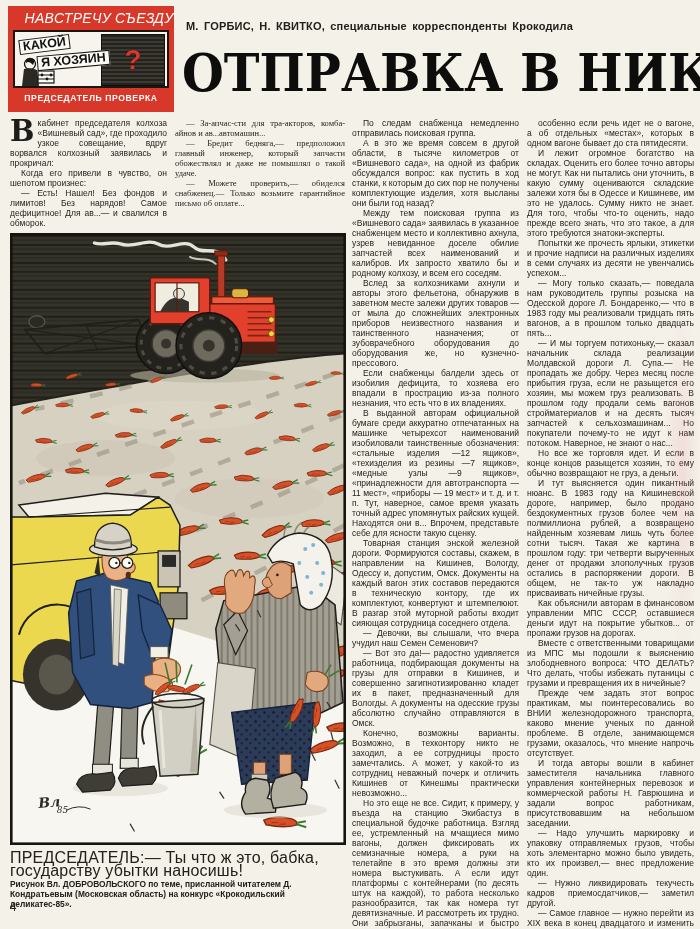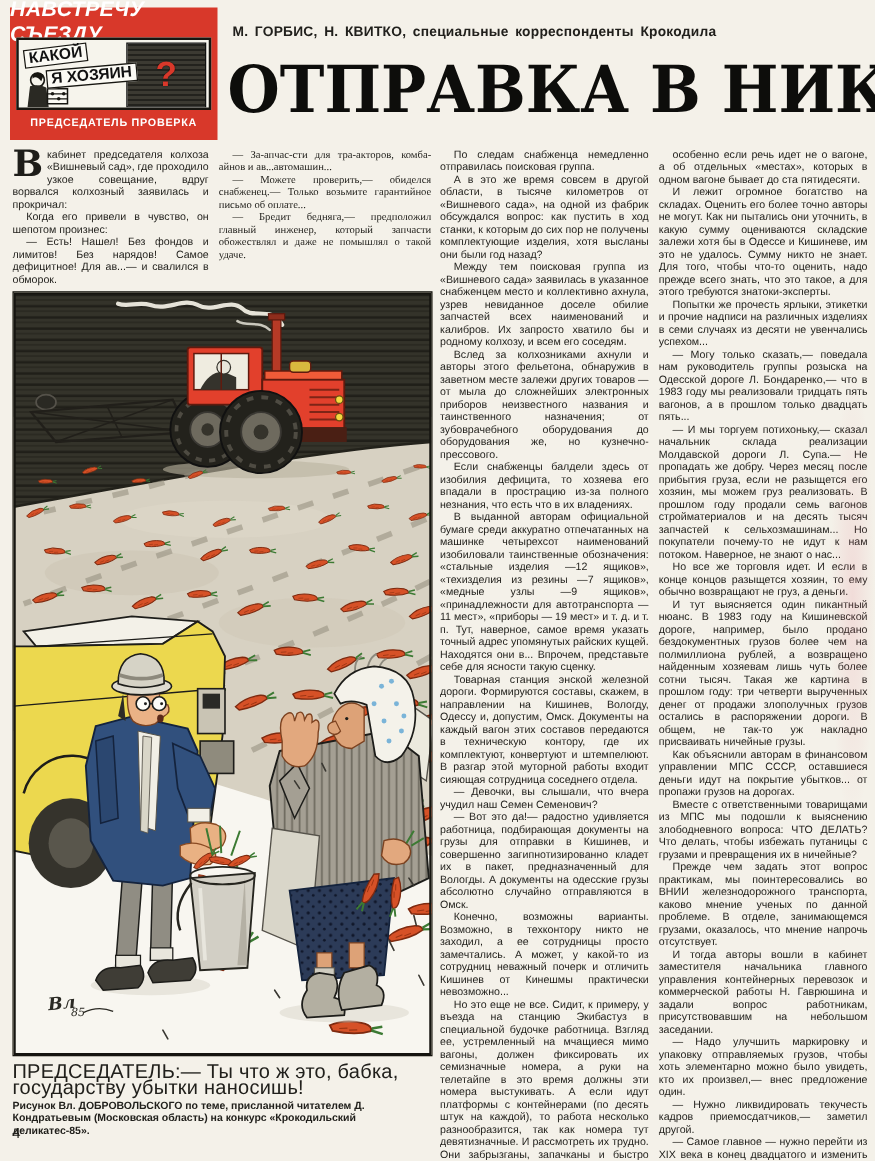--- a/index.html
+++ b/index.html
@@ -2,21 +2,21 @@
 <html lang="ru"><head>
 <meta charset="utf-8">
 <style>
   html,body{margin:0;padding:0;background:#8a8a86;}
   .page{position:relative;width:700px;height:929px;background:#f4f1e9;overflow:hidden;
         font-family:"Liberation Sans",sans-serif;color:#21201c;}
   
   .badge{position:absolute;left:8px;top:6px;width:166px;height:106px;background:#d8382a;
          padding:0;box-sizing:border-box;}
   .badge-top{height:24px;display:flex;align-items:center;justify-content:center;
-             color:#fff;font-weight:bold;font-style:italic;font-size:17px;letter-spacing:.3px;}
+             color:#fff;font-weight:normal;font-style:italic;font-size:14px;letter-spacing:.3px;padding-left:16px;}
   .badge-mid{position:relative;margin:0 5px;height:58px;background:#f6f4ec;border:2px solid #171611;
              box-sizing:border-box;overflow:hidden;}
   .badge-bot{height:20px;display:flex;align-items:center;justify-content:center;
              color:#fff;font-weight:bold;font-size:8.6px;letter-spacing:.6px;}
   .badge-label{position:absolute;background:#fbfaf4;border:1px solid #171611;color:#111;
                font-weight:900;font-size:12.5px;line-height:13px;padding:0 3px;white-space:nowrap;}
   .badge-l1{left:4px;top:5px;transform:rotate(-7deg);}
   .badge-l2{left:22px;top:21px;transform:rotate(-5deg);}
   .badge-tv{position:absolute;right:2px;top:2px;width:62px;height:50px;background:
             repeating-linear-gradient(0deg,#23221d 0 2px,#3c3a32 2px 4px);
@@ -80,21 +80,21 @@
     <div class="badge-bot">ПРЕДСЕДАТЕЛЬ ПРОВЕРКА</div>
   </div>
 
   <div class="byline">М. ГОРБИС, Н. КВИТКО, специальные корреспонденты Крокодила</div>
   <div class="title">ОТПРАВКА В НИКУДА</div>
 
   <div class="col col1">
     <p class="lead-p"><span class="dropcap">В</span><span>кабинет председателя колхоза «Вишневый сад», где проходило узкое совещание, вдруг ворвался колхозный заявилась и прокричал:</span></p>
     <span><p>Когда его привели в чувство, он шепотом произнес:</p><p>— Есть! Нашел! Без фондов и лимитов! Без нарядов! Самое дефицитное! Для ав...— и свалился в обморок.</p></span>
   </div>
-  <div class="col col2"><span><p>— За-апчас-сти для тра-акторов, комба-айнов и ав...автомашин...</p><p>— Можете проверить,— обиделся снабженец.— Только возьмите гарантийное письмо об оплате...</p><p>— Бредит бедняга,— предположил главный инженер, который запчасти обожествлял и даже не помышлял о такой удаче.</p></span></div>
+  <div class="col col2"><span><p>— За-апчас-сти для тра-акторов, комба-айнов и ав...автомашин...</p><p>— Бредит бедняга,— предположил главный инженер, который запчасти обожествлял и даже не помышлял о такой удаче.</p><p>— Можете проверить,— обиделся снабженец.— Только возьмите гарантийное письмо об оплате...</p></span></div>
   <div class="col col3"><span><p>По следам снабженца немедленно отправилась поисковая группа.</p><p>А в это же время совсем в другой области, в тысяче километров от «Вишневого сада», на одной из фабрик обсуждался вопрос: как пустить в ход станки, к которым до сих пор не получены комплектующие изделия, хотя высланы они были год назад?</p><p>Между тем поисковая группа из «Вишневого сада» заявилась в указанное снабженцем место и коллективно ахнула, узрев невиданное доселе обилие запчастей всех наименований и калибров. Их запросто хватило бы и родному колхозу, и всем его соседям.</p><p>Вслед за колхозниками ахнули и авторы этого фельетона, обнаружив в заветном месте залежи других товаров — от мыла до сложнейших электронных приборов неизвестного названия и таинственного назначения; от зубоврачебного оборудования до оборудования же, но кузнечно-прессового.</p><p>Если снабженцы балдели здесь от изобилия дефицита, то хозяева его впадали в прострацию из-за полного незнания, что есть что в их владениях.</p><p>В выданной авторам официальной бумаге среди аккуратно отпечатанных на машинке четырехсот наименований изобиловали таинственные обозначения: «стальные изделия —12 ящиков», «техизделия из резины —7 ящиков», «медные узлы —9 ящиков», «принадлежности для автотранспорта —11 мест», «приборы — 19 мест» и т. д. и т. п. Тут, наверное, самое время указать точный адрес упомянутых райских кущей. Находятся они в... Впрочем, представьте себе для ясности такую сценку.</p><p>Товарная станция энской железной дороги. Формируются составы, скажем, в направлении на Кишинев, Вологду, Одессу и, допустим, Омск. Документы на каждый вагон этих составов передаются в техническую контору, где их комплектуют, конвертуют и штемпелюют. В разгар этой муторной работы входит сияющая сотрудница соседнего отдела.</p><p>— Девочки, вы слышали, что вчера учудил наш Семен Семенович?</p><p>— Вот это да!— радостно удивляется работница, подбирающая документы на грузы для отправки в Кишинев, и совершенно загипнотизированно кладет их в пакет, предназначенный для Вологды. А документы на одесские грузы абсолютно случайно отправляются в Омск.</p><p>Конечно, возможны варианты. Возможно, в техконтору никто не заходил, а ее сотрудницы просто замечтались. А может, у какой-то из сотрудниц неважный почерк и отличить Кишинев от Кинешмы практически невозможно...</p><p>Но это еще не все. Сидит, к примеру, у въезда на станцию Экибастуз в специальной будочке работница. Взгляд ее, устремленный на мчащиеся мимо вагоны, должен фиксировать их семизначные номера, а руки на телетайпе в это время должны эти номера выстукивать. А если идут платформы с контейнерами (по десять штук на каждой), то работа несколько разнообразится, так как номера тут девятизначные. И рассмотреть их трудно. Они забрызганы, запачканы и быстро мелькают. В результате происходит небольшая путаница. Зафиксированные оператором номера не совпадают с номерами сопровождающих их документов, и при переформировании состава расходятся документы с вагонами в разные стороны, как встречные поезда.</p></span></div>
   <div class="col col4">
     <span><p>особенно если речь идет не о вагоне, а об отдельных «местах», которых в одном вагоне бывает до ста пятидесяти.</p><p>И лежит огромное богатство на складах. Оценить его более точно авторы не могут. Как ни пытались они уточнить, в какую сумму оцениваются складские залежи хотя бы в Одессе и Кишиневе, им это не удалось. Сумму никто не знает. Для того, чтобы что-то оценить, надо прежде всего знать, что это такое, а для этого требуются знатоки-эксперты.</p><p>Попытки же прочесть ярлыки, этикетки и прочие надписи на различных изделиях в семи случаях из десяти не увенчались успехом...</p><p>— Могу только сказать,— поведала нам руководитель группы розыска на Одесской дороге Л. Бондаренко,— что в 1983 году мы реализовали тридцать пять вагонов, а в прошлом только двадцать пять...</p><p>— И мы торгуем потихоньку,— сказал начальник склада реализации Молдавской дороги Л. Супа.— Не пропадать же добру. Через месяц после прибытия груза, если не разыщется его хозяин, мы можем груз реализовать. В прошлом году продали семь вагонов стройматериалов и на десять тысяч запчастей к сельхозмашинам... Но покупатели почему-то не идут к нам потоком. Наверное, не знают о нас...</p><p>Но все же торговля идет. И если в конце концов разыщется хозяин, то ему обычно возвращают не груз, а деньги.</p><p>И тут выясняется один пикантный нюанс. В 1983 году на Кишиневской дороге, например, было продано бездокументных грузов более чем на полмиллиона рублей, а возвращено найденным хозяевам лишь чуть более сотни тысяч. Такая же картина в прошлом году: три четверти вырученных денег от продажи злополучных грузов остались в распоряжении дороги. В общем, не так-то уж накладно присваивать ничейные грузы.</p><p>Как объяснили авторам в финансовом управлении МПС СССР, оставшиеся деньги идут на покрытие убытков... от пропажи грузов на дорогах.</p><p>Вместе с ответственными товарищами из МПС мы подошли к выяснению злободневного вопроса: ЧТО ДЕЛАТЬ? Что делать, чтобы избежать путаницы с грузами и превращения их в ничейные?</p><p>Прежде чем задать этот вопрос практикам, мы поинтересовались во ВНИИ железнодорожного транспорта, каково мнение ученых по данной проблеме. В отделе, занимающемся грузами, оказалось, что мнение напрочь отсутствует.</p><p>И тогда авторы вошли в кабинет заместителя начальника главного управления контейнерных перевозок и коммерческой работы Н. Гаврюшина и задали вопрос работникам, присутствовавшим на небольшом заседании.</p><p>— Надо улучшить маркировку и упаковку отправляемых грузов, чтобы хоть элементарно можно было увидеть, кто их произвел,— внес предложение один.</p><p>— Нужно ликвидировать текучесть кадров приемосдатчиков,— заметил другой.</p><p>— Самое главное — нужно перейти из XIX века в конец двадцатого и изменить наконец прадедовскую технологию: ввести автоматику и электронику на сортировочных и товарных станциях,— решительно потребовал третий.</p></span>
     
   </div>
 
   <div class="artwork">
     <svg viewBox="0 0 336 612" preserveAspectRatio="none">
       <defs>
         <pattern id="soil" width="14" height="9" patternUnits="userSpaceOnUse">

